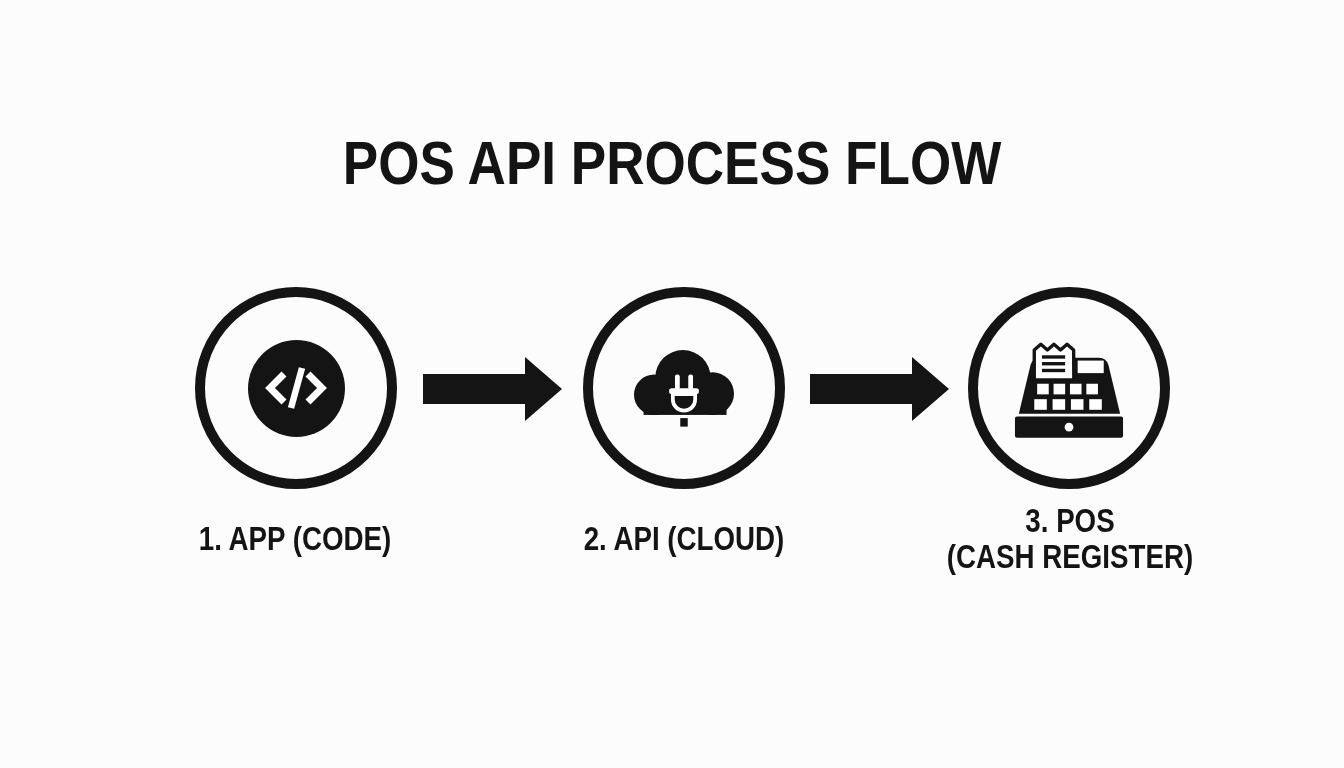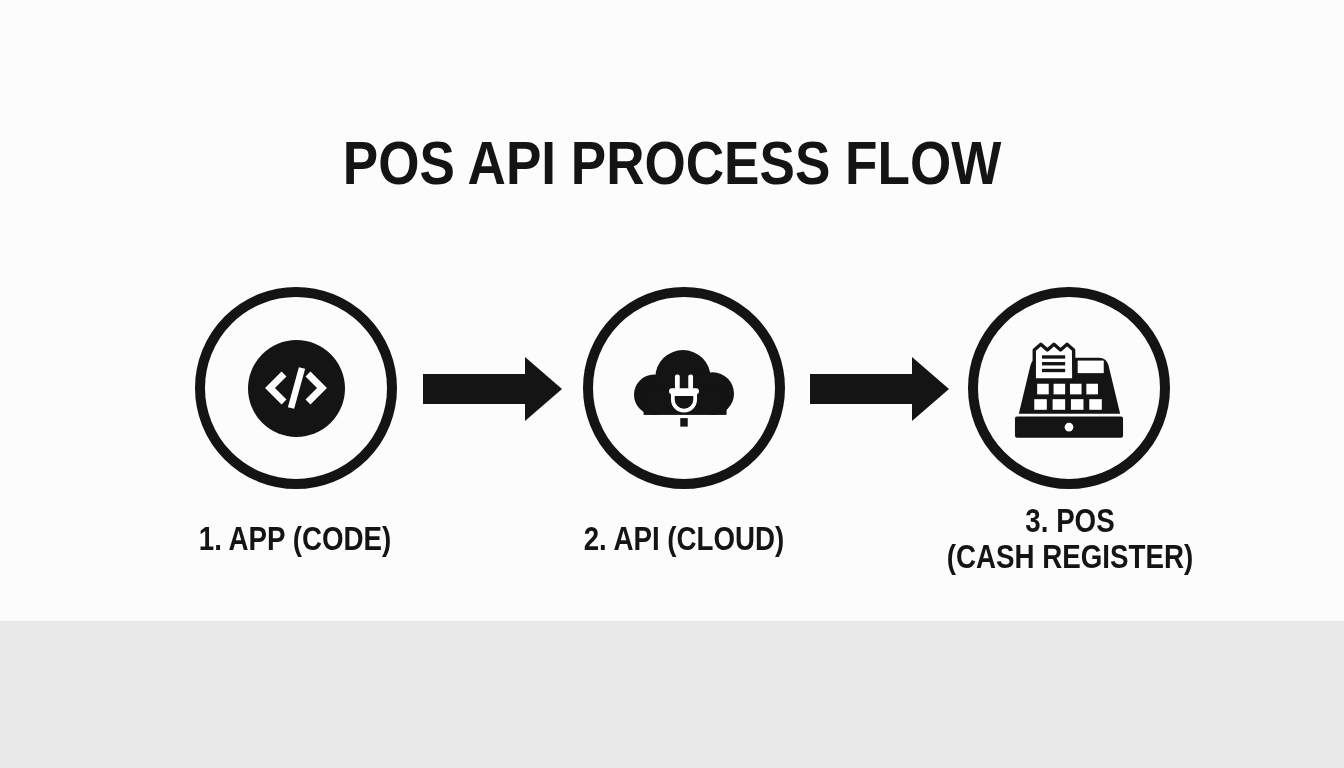--- a/index.html
+++ b/index.html
@@ -4,21 +4,21 @@
 <style>
   html, body {
     margin: 0;
     padding: 0;
     background: #e9e9e9;
     font-family: "Liberation Sans", sans-serif;
   }
   .canvas {
     position: relative;
     width: 1344px;
-    height: 621px;
+    height: 768px;
     margin: 0 auto;
     background: var(--bg, #fcfcfc);
     overflow: hidden;
     color: var(--ink, #141414);
   }
   .title {
     position: absolute;
     top: 131px;
     left: 0;
     width: 100%;

